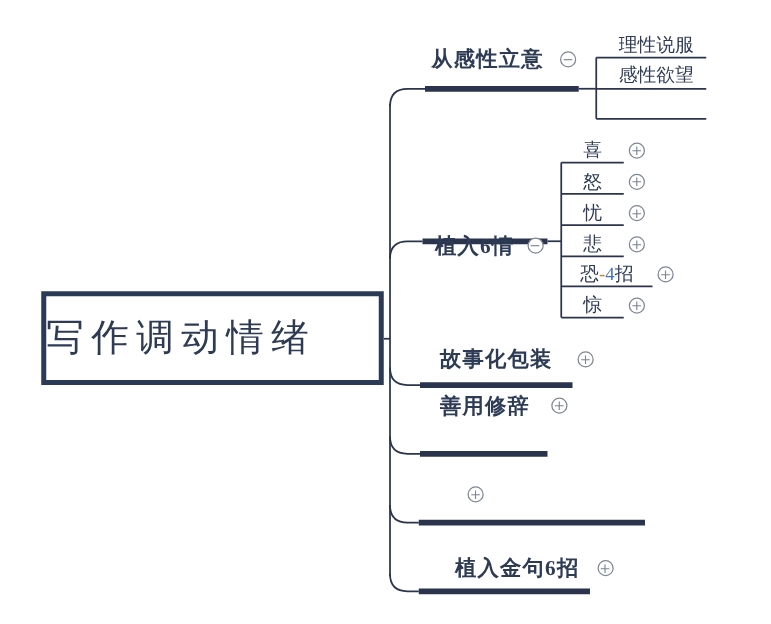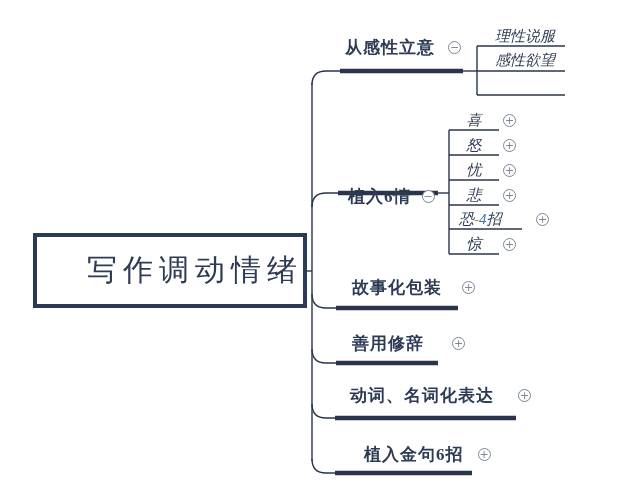--- a/index.html
+++ b/index.html
@@ -4,46 +4,46 @@
 <style>
   html,body{margin:0;padding:0;background:#ffffff;}
   .canvas{
     position:relative;width:617px;height:499px;background:#ffffff;
     font-family:"Liberation Serif",serif;overflow:hidden;
   }
   .lines-svg{position:absolute;left:0;top:0;z-index:0;}
   .root-node{
     position:absolute;left:33px;top:233px;width:266px;height:67px;
     border:4px solid #2b3a55;background:#ffffff;z-index:2;
-    display:flex;align-items:center;justify-content:flex-end;
+    display:flex;align-items:center;justify-content:flex-start;
     font-size:30px;letter-spacing:6px;color:#2e3b55;white-space:nowrap;
   }
   .topic{
     position:absolute;display:flex;align-items:center;height:21px;z-index:2;
     color:#2e3b55;white-space:nowrap;
   }
   .topic .label{font-weight:bold;font-size:17px;letter-spacing:1px;}
   .sub{
     position:absolute;display:flex;align-items:center;height:17px;z-index:2;
-    color:#2e3b55;font-size:15px;white-space:nowrap;font-style:italic;
+    color:#2e3b55;font-size:15px;white-space:nowrap;
   }
   .sub .fixed50{width:50px;text-align:center;}
-  .sub .fixed73{width:73px;padding-left:10px;}
+  .sub .fixed73{width:73px;text-align:center;}
   .icon{
     width:11px;height:11px;border:1px solid #7d8795;border-radius:50%;
     color:#7d8795;background:#ffffff;display:inline-flex;align-items:center;
     justify-content:center;font-size:11px;line-height:1;flex:none;
     font-family:"DejaVu Sans",sans-serif;cursor:pointer;z-index:3;
   }
   .dash{color:#c8832e;}
   .num{color:#4472c4;}
   .b1{left:345px;top:37px;} .b1 .icon{margin-left:13px;}
   .b2{left:348px;top:161px;margin-top:25px;} .b2 .icon{margin-left:10px;}
   .b3{left:352px;top:277px;} .b3 .icon{margin-left:20px;}
-  .b4{left:352px;top:333px;gap:11px;} .b4 .icon{margin-left:17px;}
+  .b4{left:352px;top:314px;} .b4 .icon{margin-left:17px;}
   .b5{left:350px;top:385px;} .b5 .icon{margin-left:24px;}
   .b6{left:364px;top:444px;} .b6 .icon{margin-left:14px;}
   .c1{left:477px;padding-left:18px;}
   .c1a{top:28px;} .c1b{top:52px;} .c1c{top:77px;}
   .c2{left:449px;} .c2 .icon{margin-left:4px;}
   .c2a{top:112px;} .c2b{top:137px;} .c2c{top:162px;}
   .c2d{top:187px;} .c2e{top:211px;} .c2f{top:236px;}
 </style>
 </head>
 <body>
@@ -132,21 +132,20 @@
     <span class="label">故事化包装</span>
     <span class="icon">+</span>
   </div>
 
   <div class="topic b4">
     <span class="label">善用修辞</span>
     <span class="icon">+</span>
   </div>
 
   <div class="topic b5">
-    <span class="label">动词、名词化表达</span>
     <span class="icon">+</span>
   </div>
 
   <div class="topic b6">
     <span class="label">植入金句6招</span>
     <span class="icon">+</span>
   </div>
 
 </div>
 

